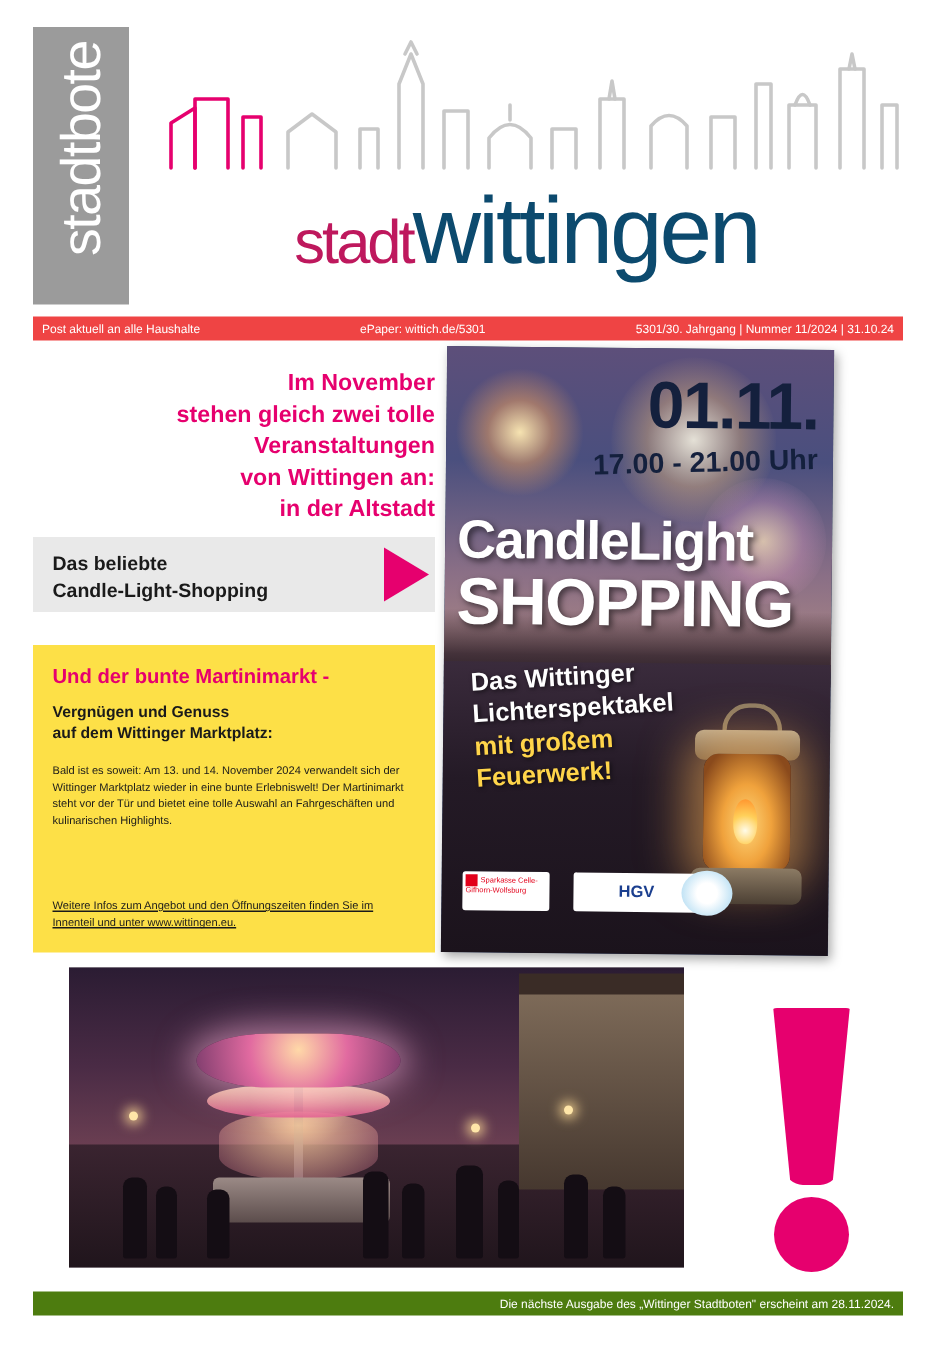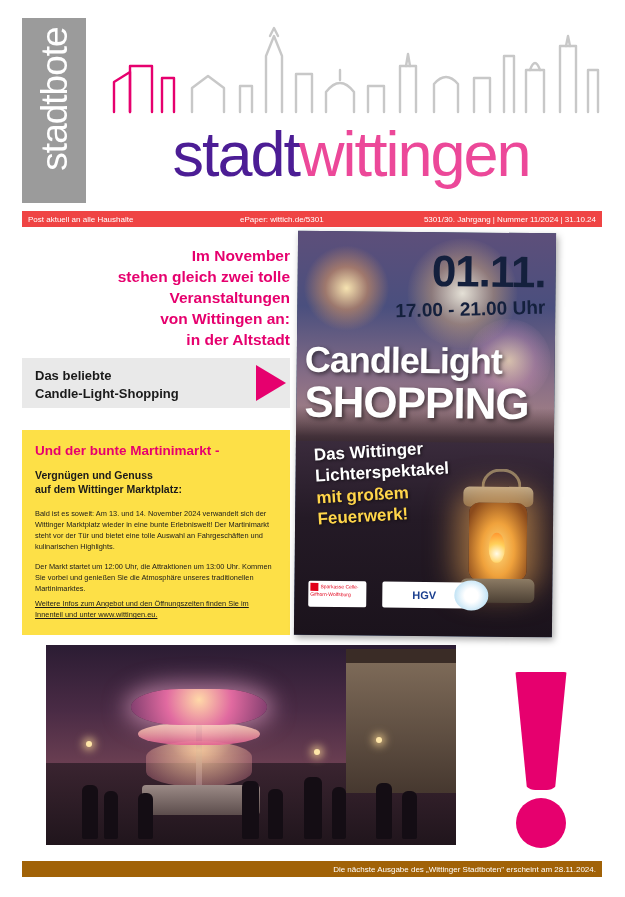--- a/index.html
+++ b/index.html
@@ -23,22 +23,22 @@
     position:absolute;left:-60px;top:60px;width:185px;
     transform:rotate(-90deg);
     transform-origin:center center;
     color:#ffffff;font-size:37px;letter-spacing:-1px;
     font-family:"Liberation Sans", sans-serif;
     text-align:center;
   }
   .mast-right{position:absolute;left:78px;top:0;width:502px;height:185px;background:#fff;}
   .skyline{position:absolute;left:0;top:8px;width:502px;height:92px;}
   .wordmark{position:absolute;left:0;top:100px;width:502px;text-align:center;}
-  .wordmark .w1{font-size:63px;color:#4c1d95;letter-spacing:-2px;}
-  .wordmark .w2{font-size:63px;color:#ec4899;letter-spacing:-2px;}
+  .wordmark .w1{font-size:41px;color:#be185d;letter-spacing:-2px;}
+  .wordmark .w2{font-size:63px;color:#0c4a6e;letter-spacing:-2px;}
 
   
   .infobar{
     position:absolute;left:22px;top:211px;width:580px;height:16px;
     background:#ef4444;color:#fff;font-size:8px;
   }
   .infobar div{position:absolute;top:4px;}
   .ib-left{left:6px;}
   .ib-mid{left:218px;text-align:right;}
   .ib-right{right:6px;}
@@ -228,21 +228,21 @@
     background:#e6006e;
     border-radius:6px 6px 40% 40%;
     clip-path:polygon(6% 0%,94% 0%,74% 100%,26% 100%);
   }
   .excl .dot{
     position:absolute;left:6px;top:126px;width:50px;height:50px;border-radius:50%;background:#e6006e;
   }
 
   
   .footer{
-    position:absolute;left:22px;top:861px;width:580px;height:16px;background:#a16207;
+    position:absolute;left:22px;top:861px;width:580px;height:16px;background:#4d7c0f;
   }
   .footer div{position:absolute;right:6px;top:4px;color:#fff;font-size:8px;}
 </style>
 </head>
 <body>
 
 <div class="page">
 
   <div class="masthead">
     <div class="mast-left">
@@ -304,21 +304,20 @@
     <div class="teaser-arrow"></div>
   </div>
 
   <div class="martini">
     <h2>Und der bunte Martinimarkt -</h2>
     <h3>
       <span>Vergnügen und Genuss</span><br>
       <span>auf dem Wittinger Marktplatz:</span>
     </h3>
     <p class="p1">Bald ist es soweit: Am 13. und 14. November 2024 verwandelt sich der Wittinger Marktplatz wieder in eine bunte Erlebniswelt! Der Martinimarkt steht vor der Tür und bietet eine tolle Auswahl an Fahrgeschäften und kulinarischen Highlights.</p>
-    <p class="p2">Der Markt startet um 12:00 Uhr, die Attraktionen um 13:00 Uhr. Kommen Sie vorbei und genießen Sie die Atmosphäre unseres traditionellen Martinimarktes.</p>
     <p class="p3">Weitere Infos zum Angebot und den Öffnungszeiten finden Sie im Innenteil und unter www.wittingen.eu.</p>
   </div>
 
   <div class="photo">
     <div class="sky"></div>
     <div class="ground"></div>
     <div class="build-roof"></div>
     <div class="building"></div>
     <div class="glow"></div>
     <div class="carousel-pole"></div>

